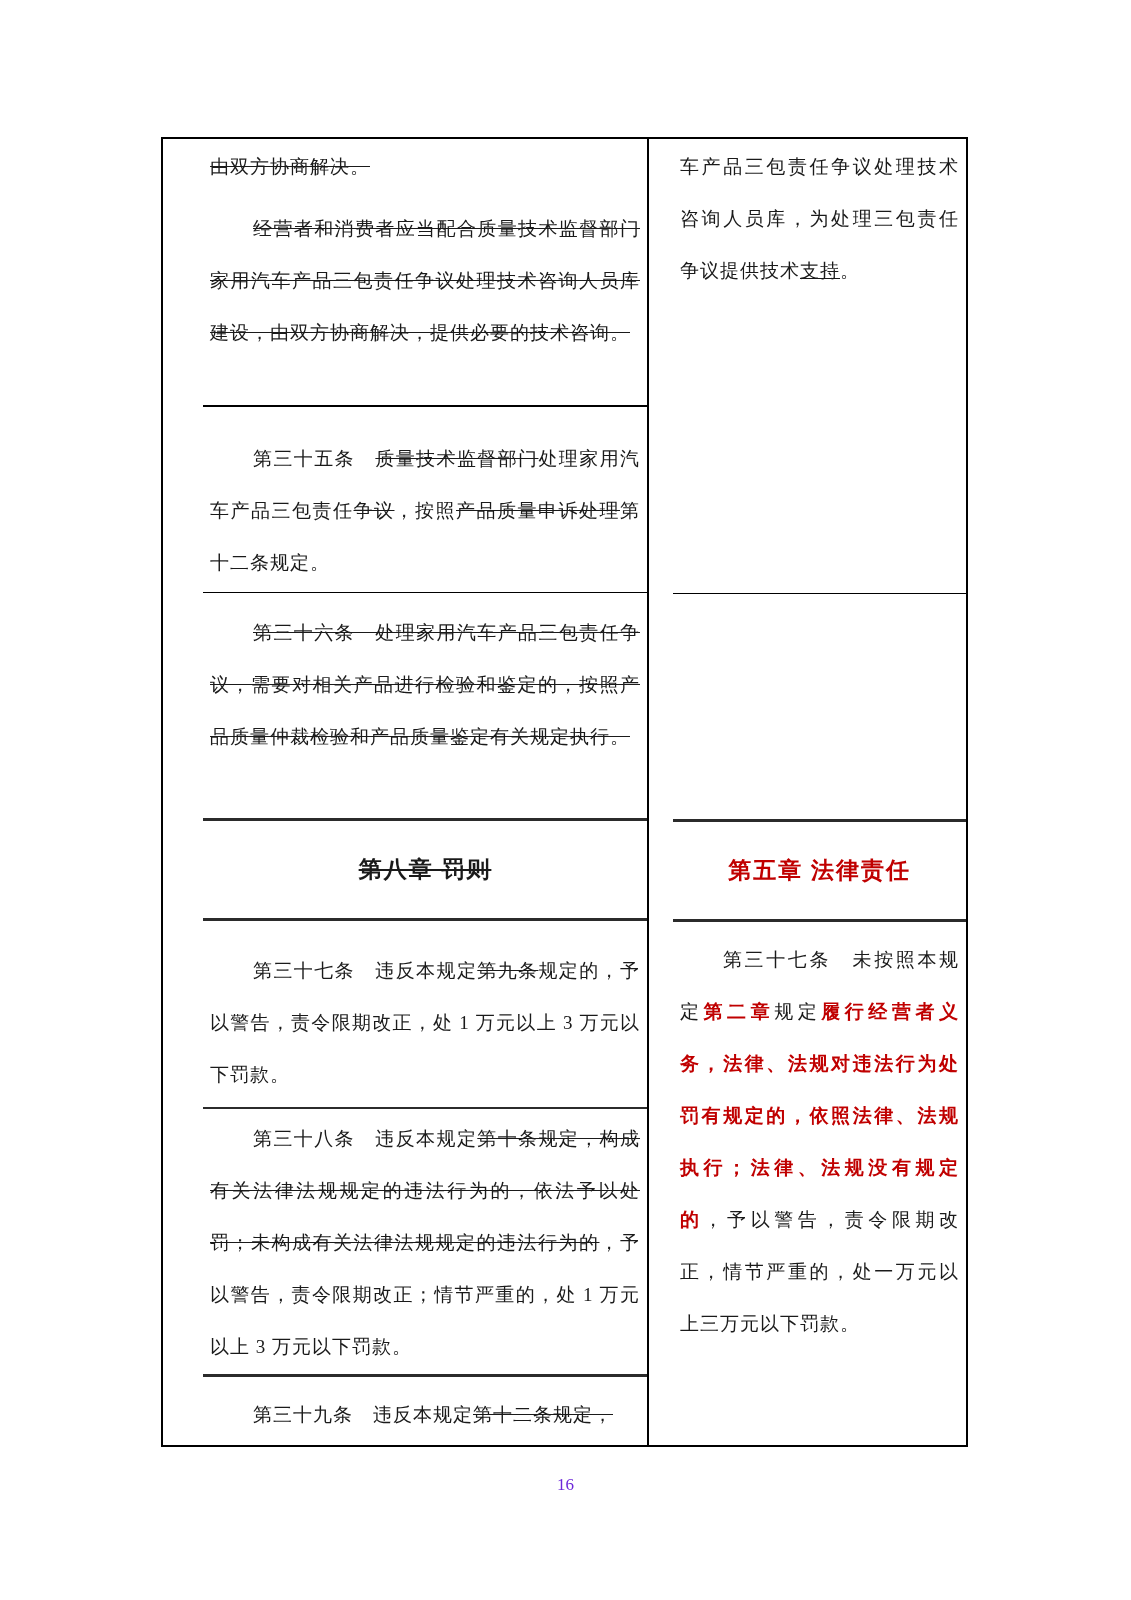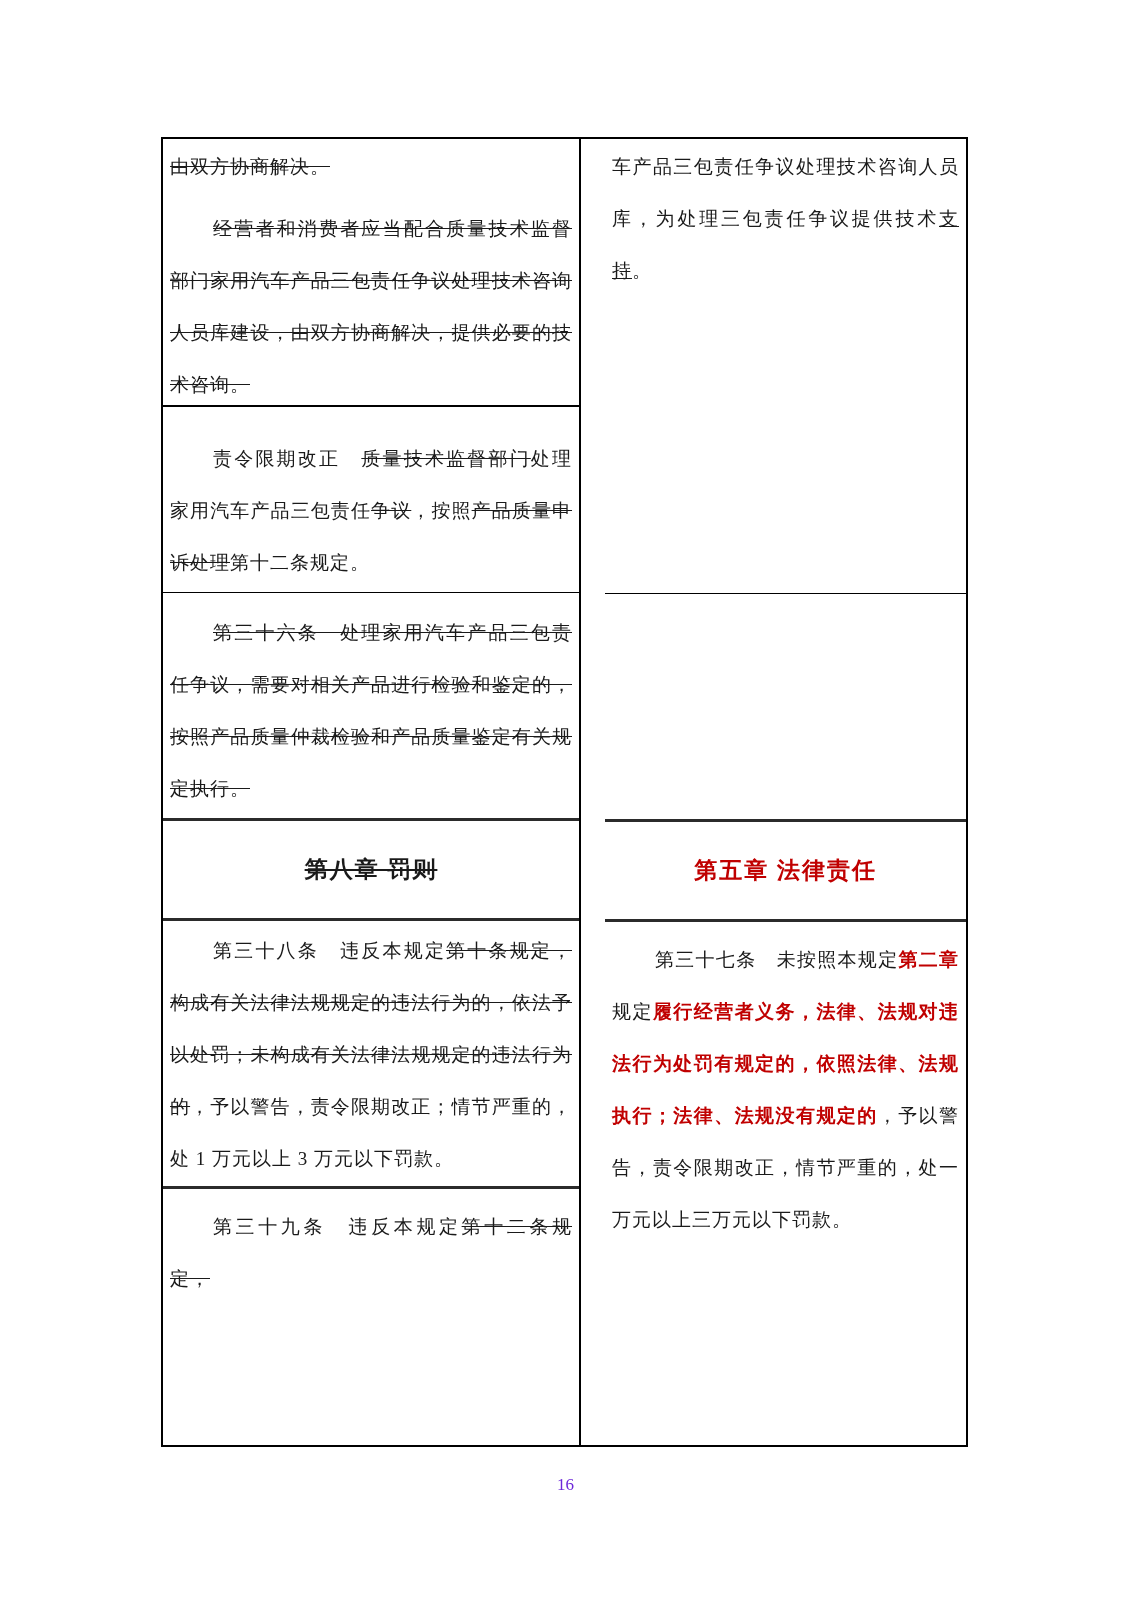--- a/index.html
+++ b/index.html
@@ -12,21 +12,21 @@
     overflow:hidden;
   }
   .doc-table {
     position:absolute;
     left:161px; top:137px;
     width:807px; height:1310px;
     border:2px solid #000;
     display:flex;
   }
   .col { display:flex; flex-direction:column; height:100%; }
-  .col-left  { width:418px; border-right:2px solid #000; }
+  .col-left  { width:486px; border-right:2px solid #000;padding-left:40px; }
   .col-right { flex:1;padding-left:24px; }
 
   .cell { width:100%; overflow:hidden; }
 
   
   .lc1 { height:268px; border-bottom:2px solid #000; padding-top:2px; }
   .lc2 { height:186px; border-bottom:1px solid #000; padding-top:26px; }
   .lc3 { height:228px; border-bottom:3px solid #2b2b2b; padding-top:14px; }
   .lc4 { height:100px; border-bottom:3px solid #2b2b2b; }
   .lc5 { height:188px; border-bottom:2px solid #2b2b2b; padding-top:24px; }
@@ -80,27 +80,30 @@
 <div class="page">
 
   <div class="doc-table">
 
     <div class="col col-left">
       <div class="cell lc1">
           <p class="para"><span class="strike">由双方协商解决。</span></p>
           <p class="para indent"><span class="strike">经营者和消费者应当配合质量技术监督部门家用汽车产品三包责任争议处理技术咨询人员库建设，由双方协商解决，提供必要的技术咨询。</span></p>
         </div>
       <div class="cell lc2">
-          <p class="para indent"><span>责令限期改正　</span><span class="strike">质量技术监督部门</span><span>处理家用汽车产品三包责任</span><span class="strike">争议</span><span>，按照</span><span class="strike">产品质量申诉处理</span><span>第十二条规定。</span></p>
+          <p class="para indent"><span>第三十五条　</span><span class="strike">质量技术监督部门</span><span>处理家用汽车产品三包责任</span><span class="strike">争议</span><span>，按照</span><span class="strike">产品质量申诉处理</span><span>第十二条规定。</span></p>
         </div>
       <div class="cell lc3">
           <p class="para indent"><span class="strike">第三十六条　处理家用汽车产品三包责任争议，需要对相关产品进行检验和鉴定的，按照产品质量仲裁检验和产品质量鉴定有关规定执行。</span></p>
         </div>
       <div class="cell lc4 heading-cell">
           <p class="para"><span class="strike">第八章 罚则</span></p>
+        </div>
+      <div class="cell lc5">
+          <p class="para indent"><span>第三十七条　违反本规定</span><span class="strike">第九条</span><span>规定的，予以警告，责令限期改正，处 1 万元以上 3 万元以下罚款。</span></p>
         </div>
       <div class="cell lc6">
           <p class="para indent"><span>第三十八条　违反本规定</span><span class="strike">第十条规定，构成有关法律法规规定的违法行为的，依法予以处罚；未构成有关法律法规规定的违法行为的</span><span>，予以警告，责令限期改正；情节严重的，处 1 万元以上 3 万元以下罚款。</span></p>
         </div>
       <div class="cell lc7">
           <p class="para indent"><span>第三十九条　违反本规定</span><span class="strike">第十二条规定，</span></p>
         </div>
     </div>
 
     <div class="col col-right">

